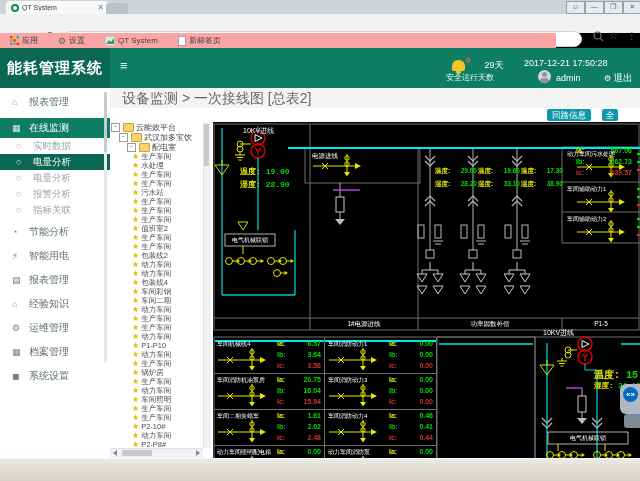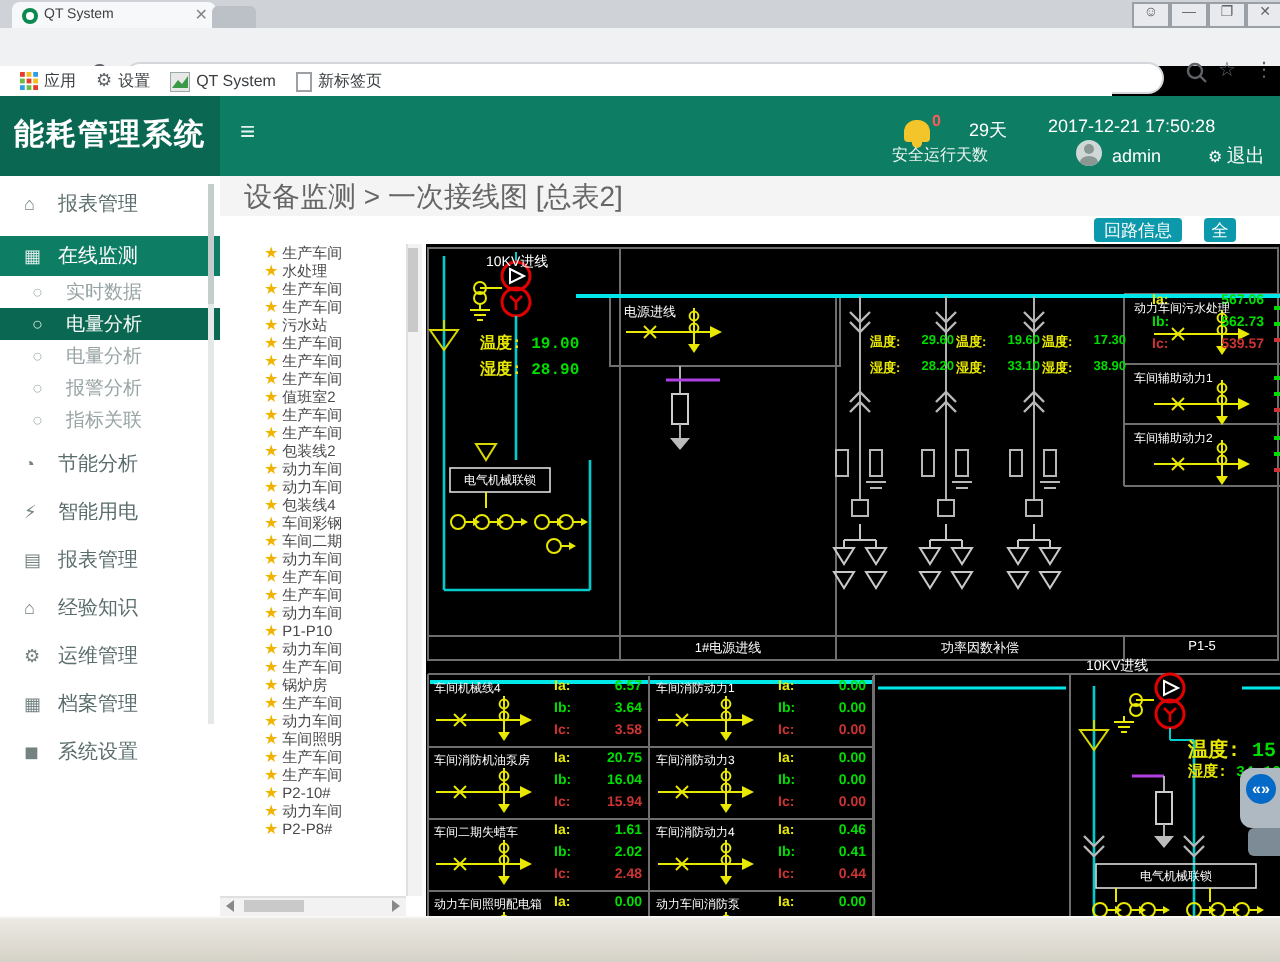--- a/index.html
+++ b/index.html
@@ -15,21 +15,21 @@
   #tab-close{font-size:8px;color:#80868b;padding:0 1px;}
   #newtab-btn{left:106px;top:3px;width:22px;height:11px;background:#bcc1c7;border-radius:3px 3px 0 0;}
   .winbox{top:1px;width:17px;height:11px;border:1px solid #9aa0a6;background:#e8eaed;font-size:7px;color:#5f6368;text-align:center;line-height:10px;}
   
   #urlrow{left:0;top:14px;width:640px;height:19px;background:#eff1f3;}
   .navic{top:16px;font-size:10px;color:#5f6368;font-weight:bold;line-height:14px;}
   #omnibox{left:62px;top:16.5px;width:518px;height:14px;background:#fff;border:1px solid #d3d6da;border-radius:8px;display:flex;align-items:center;}
   #info-icon{width:8px;height:8px;border:1px solid #80868b;border-radius:50%;font-size:6px;color:#80868b;text-align:center;line-height:8px;margin:0 4px 0 6px;}
   #url-text{font-size:8.5px;color:#202124;font-family:"Liberation Mono","DejaVu Sans Mono",monospace;white-space:nowrap;overflow:hidden;}
   
-  #bookmarks{left:0;top:33px;width:556px;height:15px;background:#ffffff;border-bottom:1px solid #d8dbde;display:flex;align-items:center;}
+  #bookmarks{left:0;top:33px;width:556px;height:15px;background:#fca5a5;border-bottom:1px solid #d8dbde;display:flex;align-items:center;gap:10px;}
   .bm{display:flex;align-items:center;margin-left:10px;font-size:8px;color:#3c4043;}
   .bm-ic{margin-right:3px;}
   
   #appheader{left:0;top:48px;width:640px;height:40px;background:#0d7d64;}
   #logo{left:0;top:48px;width:110px;height:40px;background:#0a6751;color:#fff;font-size:15px;font-weight:bold;line-height:40px;text-align:center;letter-spacing:1px;}
   #hamburger{left:120px;top:58px;color:#dff2ec;font-size:13px;}
   #bell{left:452px;top:60px;width:13px;height:11px;background:#f4c52a;border-radius:6px 6px 2px 2px;}
   #bell:after{content:"";position:absolute;left:4px;bottom:-3px;width:5px;height:3px;background:#f4c52a;border-radius:0 0 3px 3px;}
   #bell-badge{left:466px;top:56px;color:#ff5b5b;font-size:8px;font-weight:bold;}
   #safe-days{left:474px;top:59px;width:40px;text-align:center;color:#fff;font-size:9px;}
@@ -241,20 +241,38 @@
   <span id="crumb">设备监测 &gt; 一次接线图 [总表2]</span>
 </div>
 <div class="abs" id="toolrow">
   <div class="tbtn" style="left:437px;width:44px;">回路信息</div>
   <div class="tbtn" style="left:492px;width:16px;">全屏</div>
 </div>
 
 <div class="abs" id="treepanel">
   <div>
 
+  <div class="trow ind0">
+      <span class="exp">−</span>
+      <span class="fold"></span>
+      <span>云能效平台</span>
+    </div>
+      <div class="trow ind1">
+      <span class="exp">−</span>
+      <span class="fold"></span>
+      <span>武汉加多宝饮</span>
+    </div>
+      <div class="trow ind2">
+      <span class="exp">−</span>
+      <span class="fold"></span>
+      <span>配电室</span>
+    </div>
+    </div>
+  <div>
+
   <div class="srow">
       <span class="star">★</span>
       <span>生产车间</span>
     </div>
       <div class="srow">
       <span class="star">★</span>
       <span>水处理</span>
     </div>
       <div class="srow">
       <span class="star">★</span>

